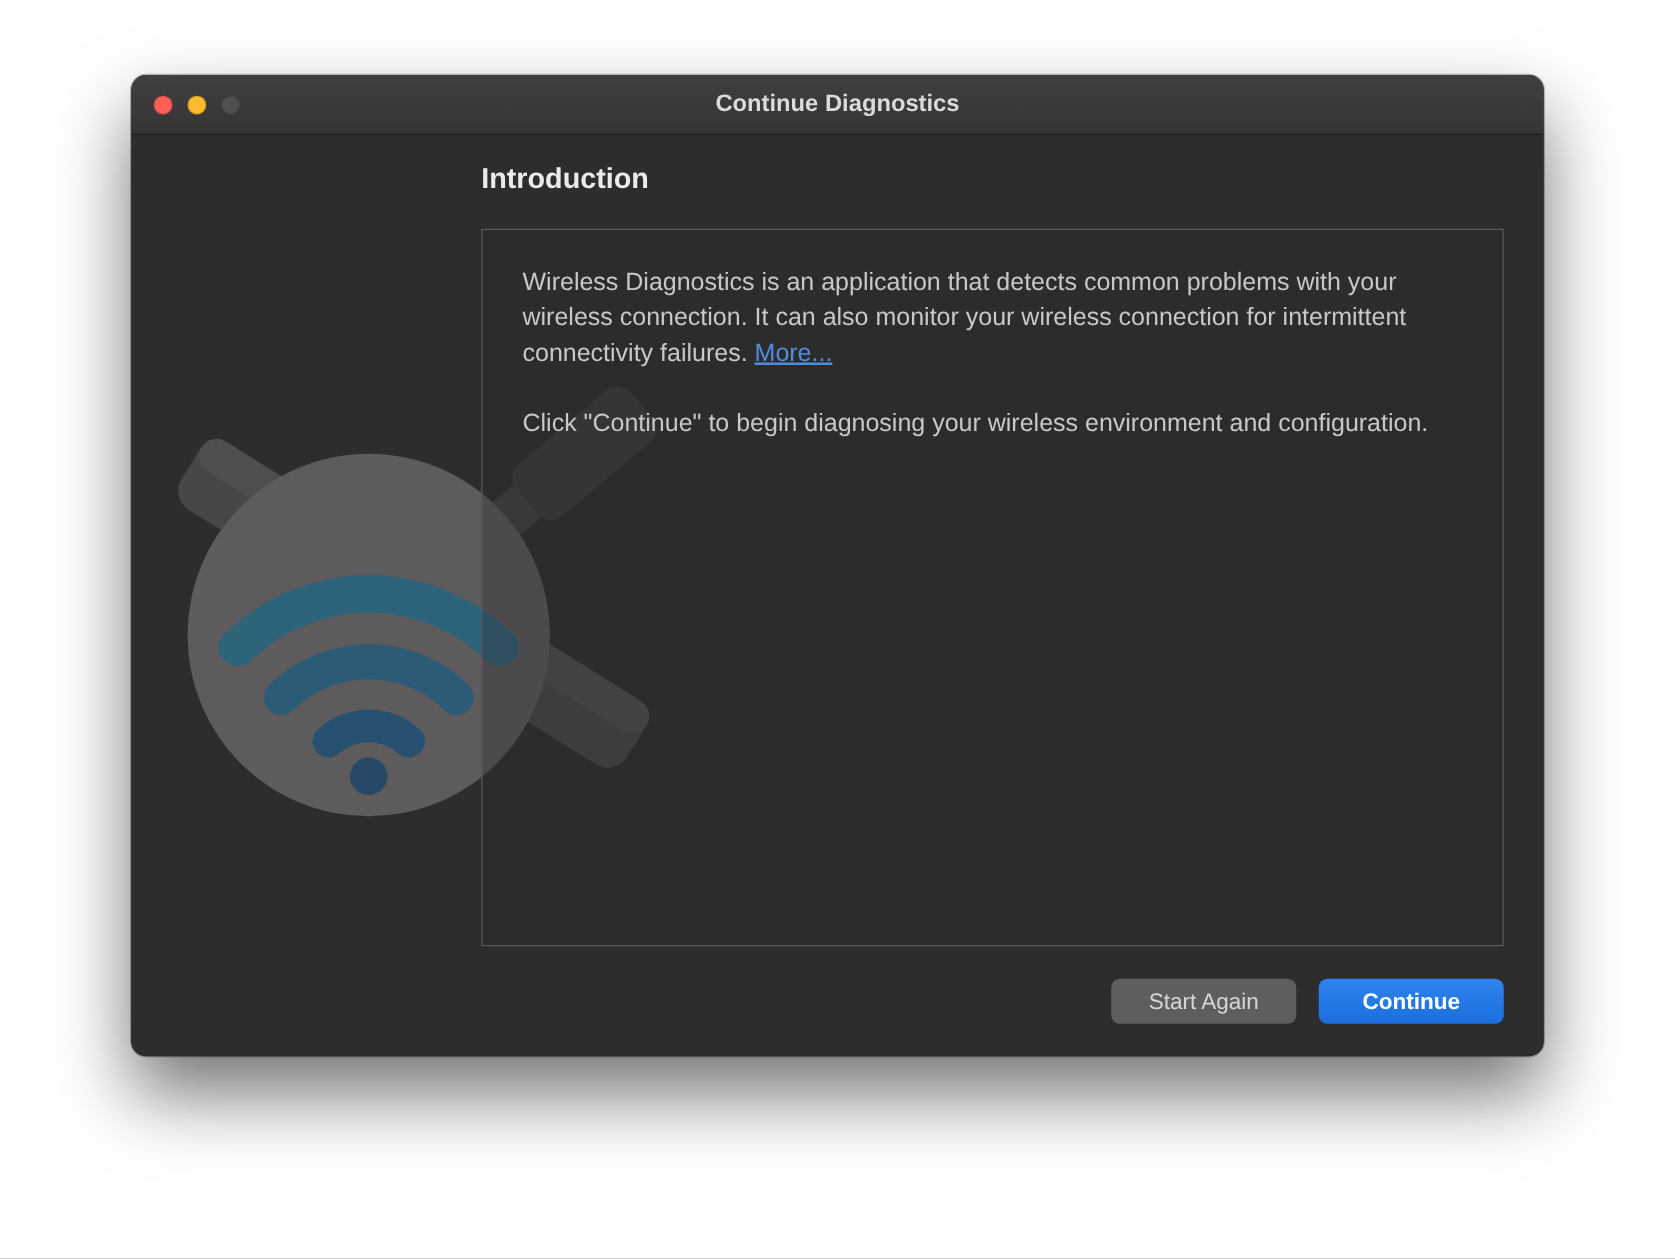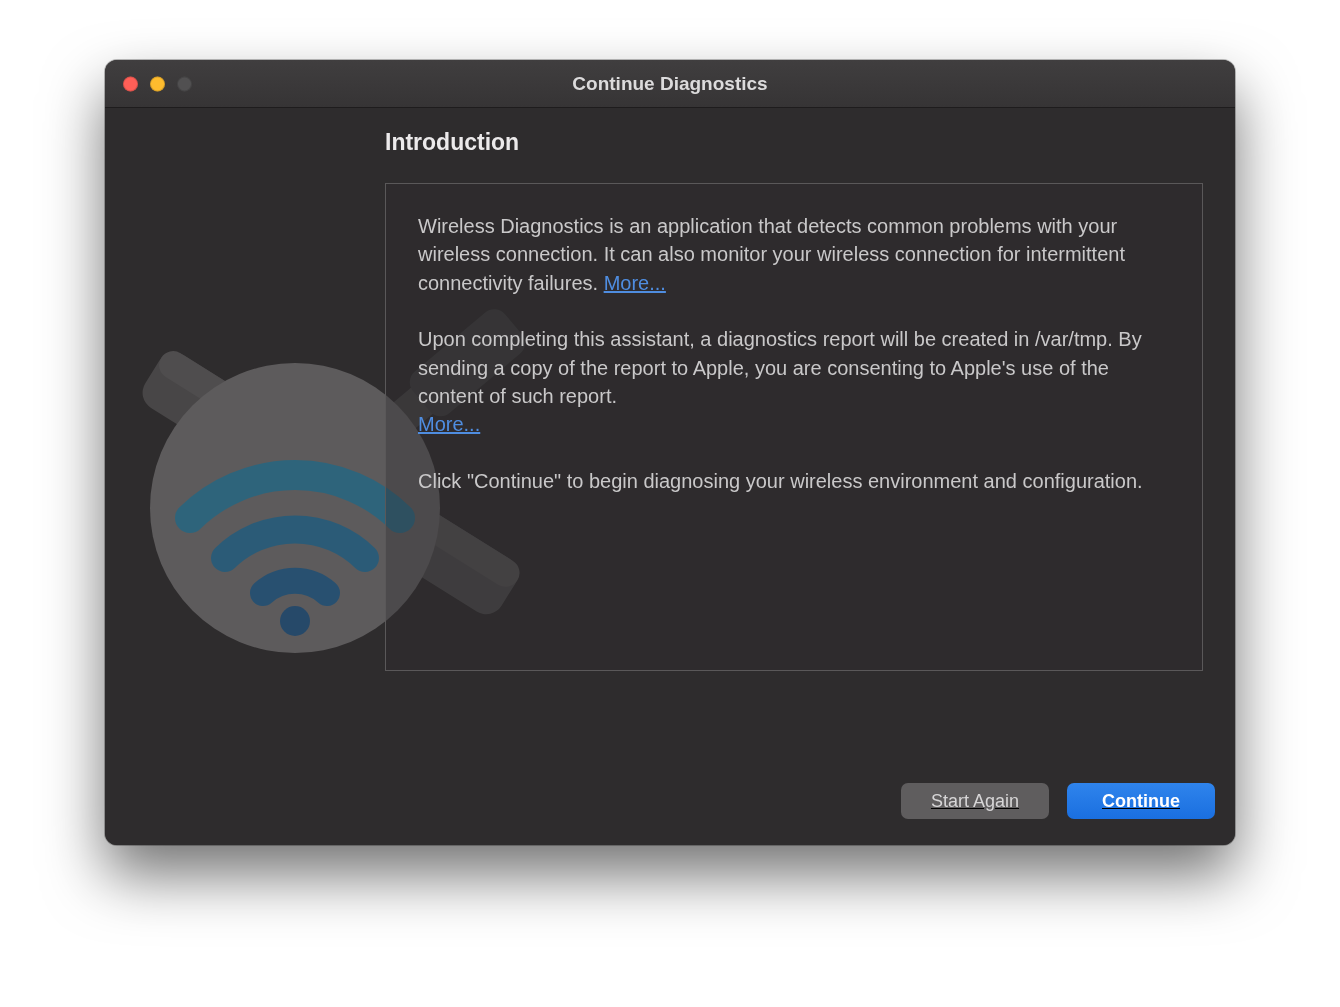--- a/index.html
+++ b/index.html
@@ -70,44 +70,43 @@
       top: 21px;
       color: #eceaeb;
       font-size: 23px;
       font-weight: 700;
     }
     .panel {
       position: absolute;
       left: 280px;
       top: 75px;
       width: 818px;
-      height: 488px;
+      height: 574px;
       border: 1px solid #5a5859;
       padding: 28px 32px;
       z-index: 2;
       background: rgba(46,44,45,0.35);
     }
     .panel p {
       color: #c9c8c9;
       font-size: 20px;
       line-height: 1.42;
       margin-bottom: 28px;
     }
     .panel a {
       color: #4f8de0;
       text-decoration: underline;
       cursor: pointer;
     }
     .footer {
       position: absolute;
-      right: 20px;
+      right: 32px;
       bottom: 26px;
       display: flex;
       gap: 18px;
-      text-decoration: underline;
     }
     .btn {
       min-width: 148px;
       height: 36px;
       border-radius: 7px;
       font-size: 18px;
       font-weight: 500;
       border: none;
       cursor: pointer;
       padding: 0 18px;
@@ -158,23 +157,20 @@
         <circle cx="0" cy="78" r="15" fill="#1f66a6"></circle>
       </g>
     </svg>
 
     <div class="heading">Introduction</div>
 
     <div class="panel">
       <p>
         <span>Wireless Diagnostics is an application that detects common problems with your wireless connection. It can also monitor your wireless connection for intermittent connectivity failures. </span><a>More...</a>
       </p>
-      <p>
-        <span>Upon completing this assistant, a diagnostics report will be created in /var/tmp. By sending a copy of the report to Apple, you are consenting to Apple's use of the content of such report. </span><br><a>More...</a>
-      </p>
       <p>Click "Continue" to begin diagnosing your wireless environment and configuration.</p>
     </div>
 
     <div class="footer">
       <button class="btn secondary">Start Again</button>
       <button class="btn primary">Continue</button>
     </div>
   </div>
 </div>
 

